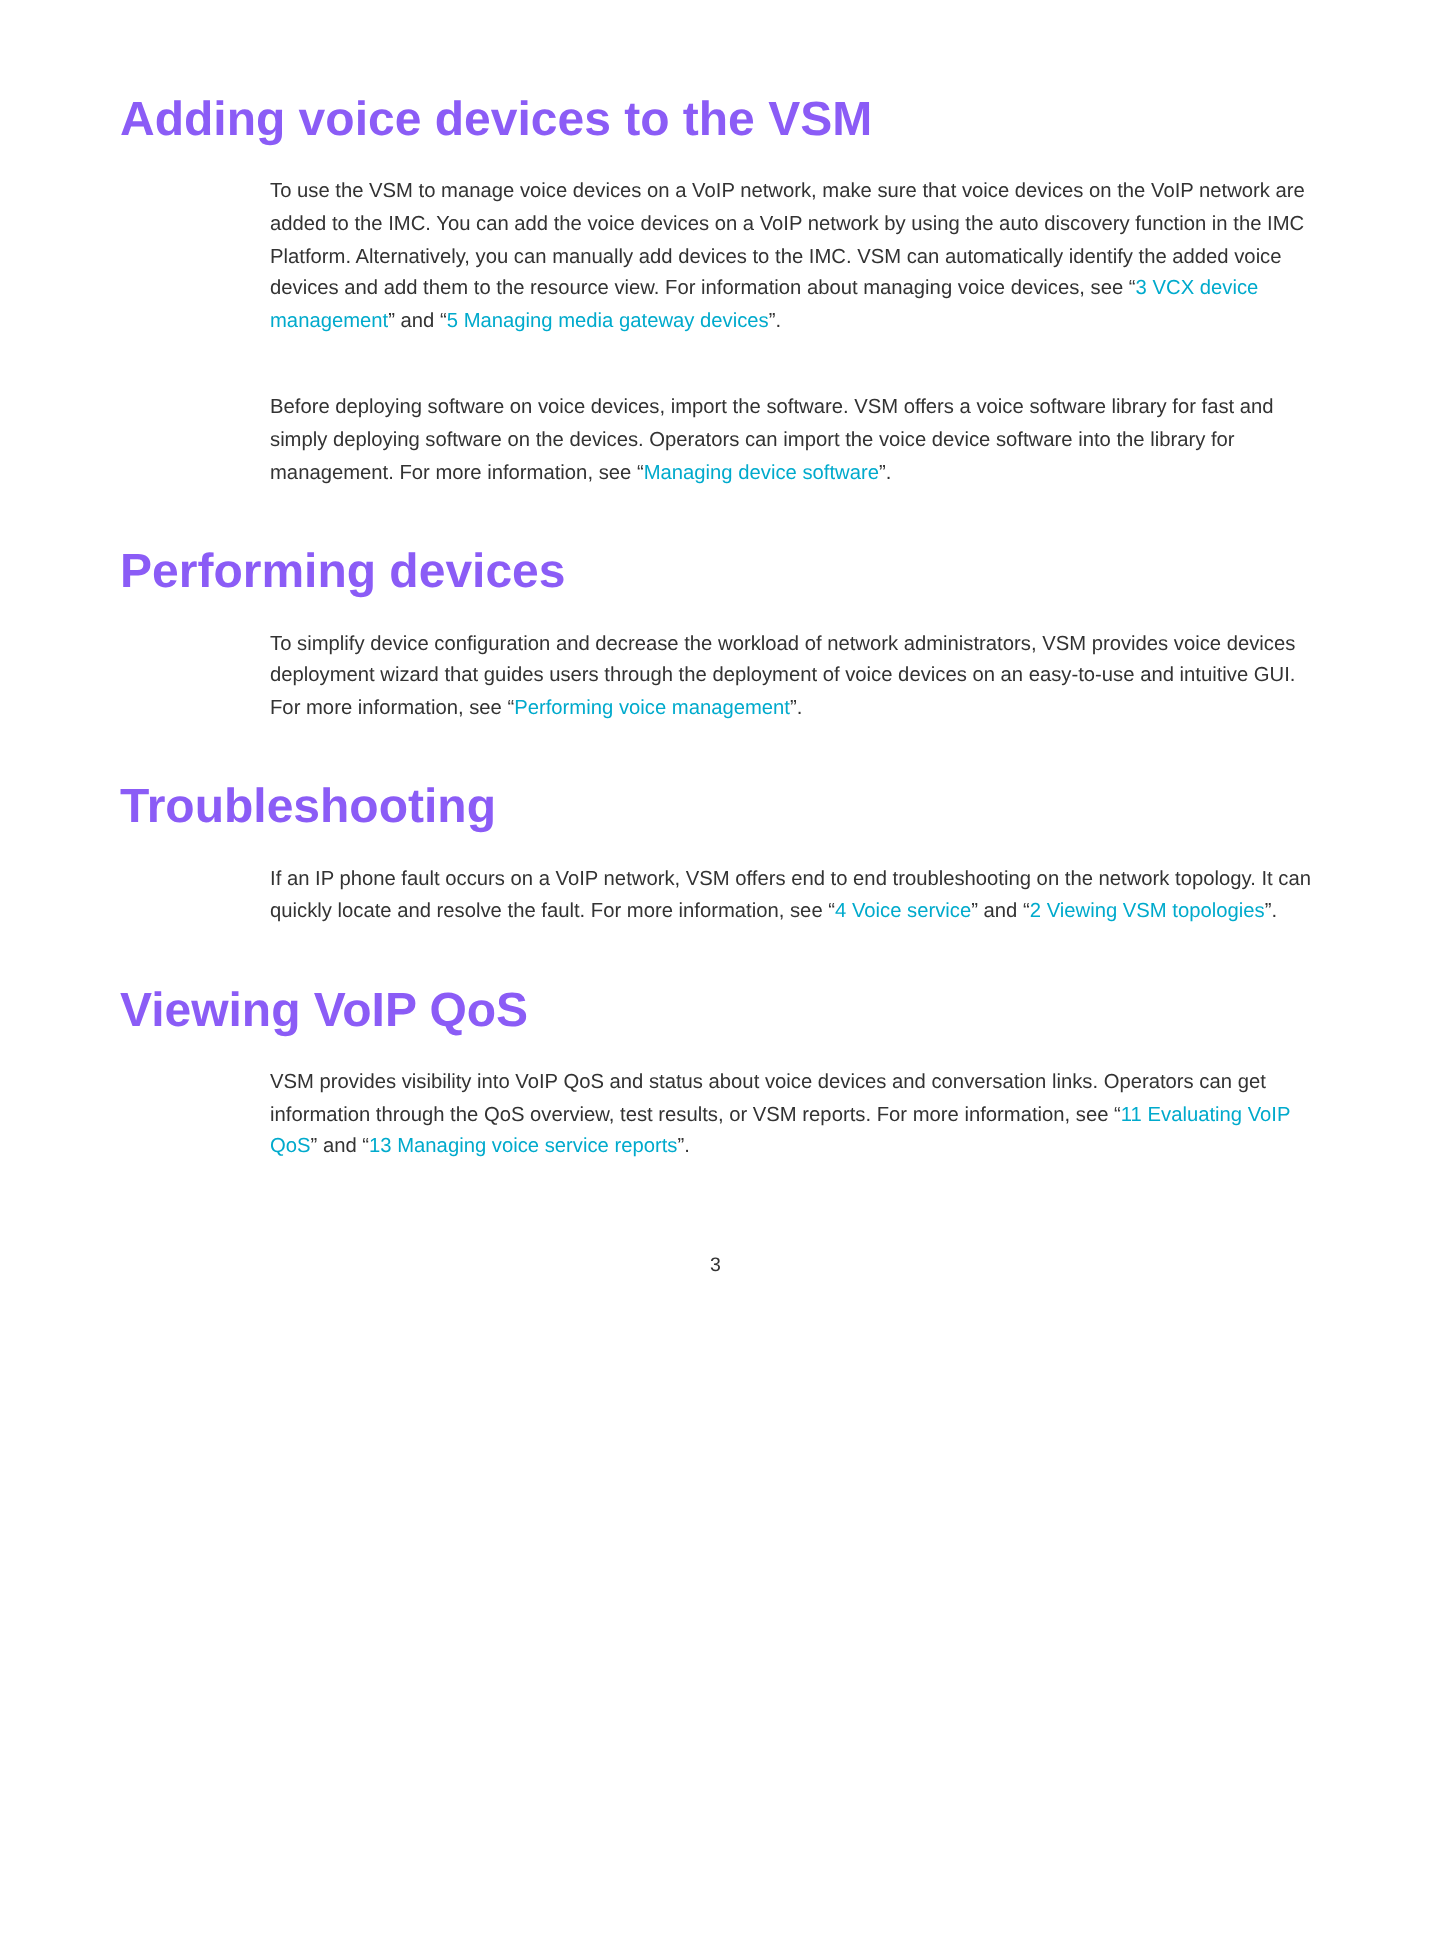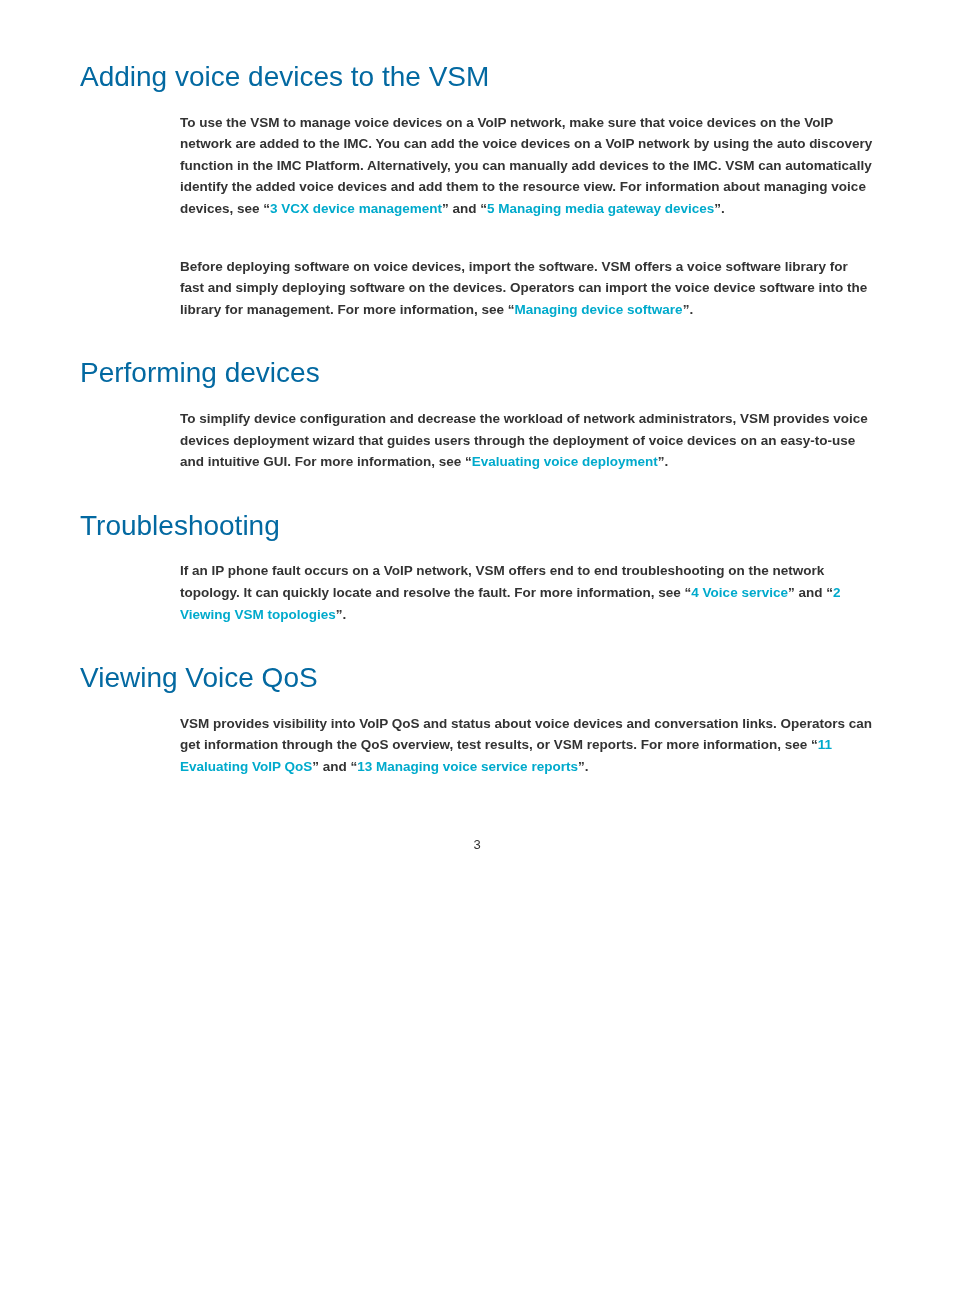--- a/index.html
+++ b/index.html
@@ -22,37 +22,36 @@
       min-height: 1296px;
       background: #ffffff;
       padding: 60px 80px 80px 80px;
     }
 
     .section {
       margin-bottom: 36px;
     }
 
     .section-title {
-      font-size: 28px;
-      font-weight: 400;
-      color: #0369a1;
+      font-size: 32px;
+      font-weight: 700;
+      color: #8b5cf6;
       margin-bottom: 18px;
       line-height: 1.2;
     }
 
     .section-body {
       padding-left: 100px;
       line-height: 1.6;
       font-size: 13.5px;
       color: #333333;
     }
 
     .section-body p {
       margin-bottom: 0;
-      font-weight: bold;
     }
 
     a, .link {
       color: #00aacc;
       text-decoration: none;
     }
 
     .page-number {
       text-align: center;
       margin-top: 60px;
@@ -79,36 +78,36 @@
       <p>
         Before deploying software on voice devices, import the software. VSM offers a voice software library for fast and simply deploying software on the devices. Operators can import the voice device software into the library for management. For more information, see “<a href="#">Managing device software</a>”.
       </p>
     </div>
   </div>
 
   <div class="section">
     <h2 class="section-title">Performing devices</h2>
     <div class="section-body">
       <p>
-        To simplify device configuration and decrease the workload of network administrators, VSM provides voice devices deployment wizard that guides users through the deployment of voice devices on an easy-to-use and intuitive GUI. For more information, see “<a href="#">Evaluating voice deployment</a>”.
+        To simplify device configuration and decrease the workload of network administrators, VSM provides voice devices deployment wizard that guides users through the deployment of voice devices on an easy-to-use and intuitive GUI. For more information, see “<a href="#">Performing voice management</a>”.
       </p>
     </div>
   </div>
 
   <div class="section">
     <h2 class="section-title">Troubleshooting</h2>
     <div class="section-body">
       <p>
         If an IP phone fault occurs on a VoIP network, VSM offers end to end troubleshooting on the network topology. It can quickly locate and resolve the fault. For more information, see “<a href="#">4 Voice service</a>” and “<a href="#">2 Viewing VSM topologies</a>”.
       </p>
     </div>
   </div>
 
   <div class="section">
-    <h2 class="section-title">Viewing Voice QoS</h2>
+    <h2 class="section-title">Viewing VoIP QoS</h2>
     <div class="section-body">
       <p>
         VSM provides visibility into VoIP QoS and status about voice devices and conversation links. Operators can get information through the QoS overview, test results, or VSM reports. For more information, see “<a href="#">11 Evaluating VoIP QoS</a>” and “<a href="#">13 Managing voice service reports</a>”.
       </p>
     </div>
   </div>
 
   <div class="page-number">
     <span>3</span>
   </div>

